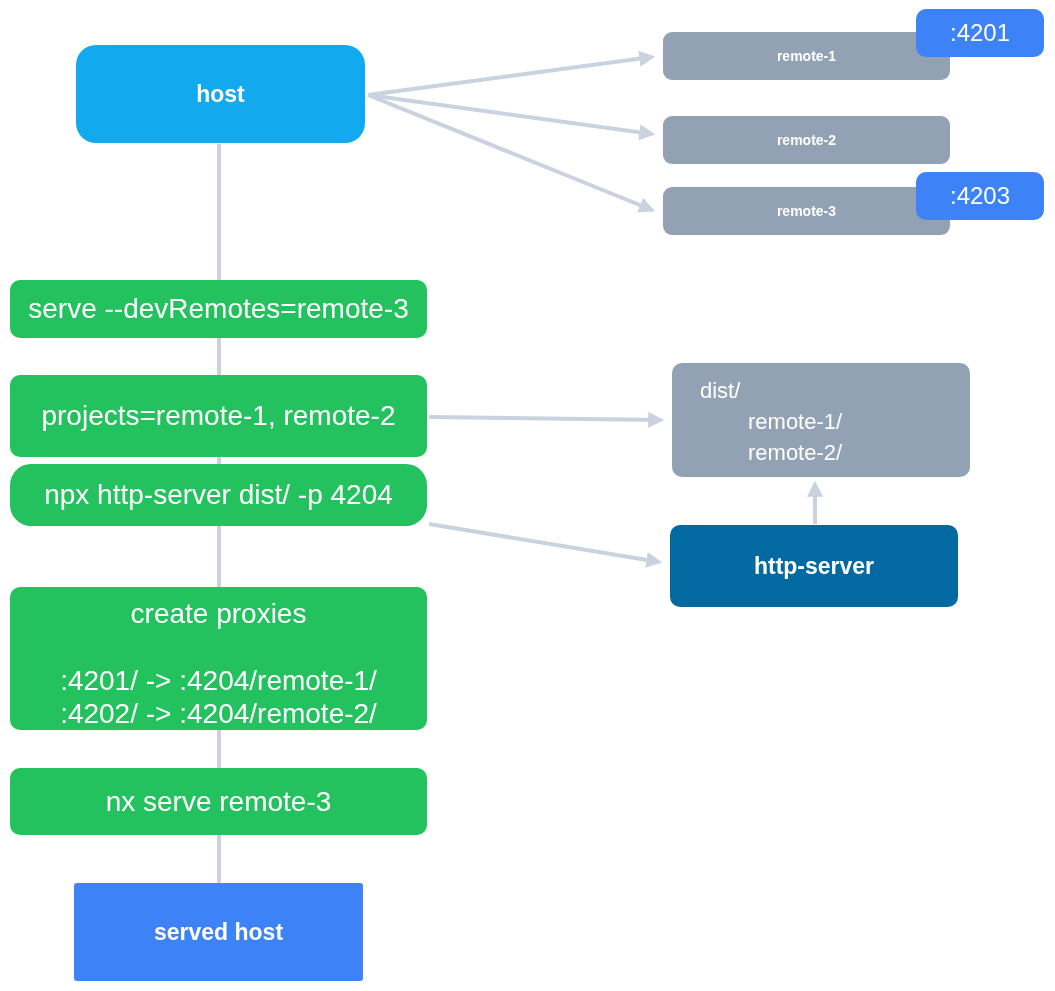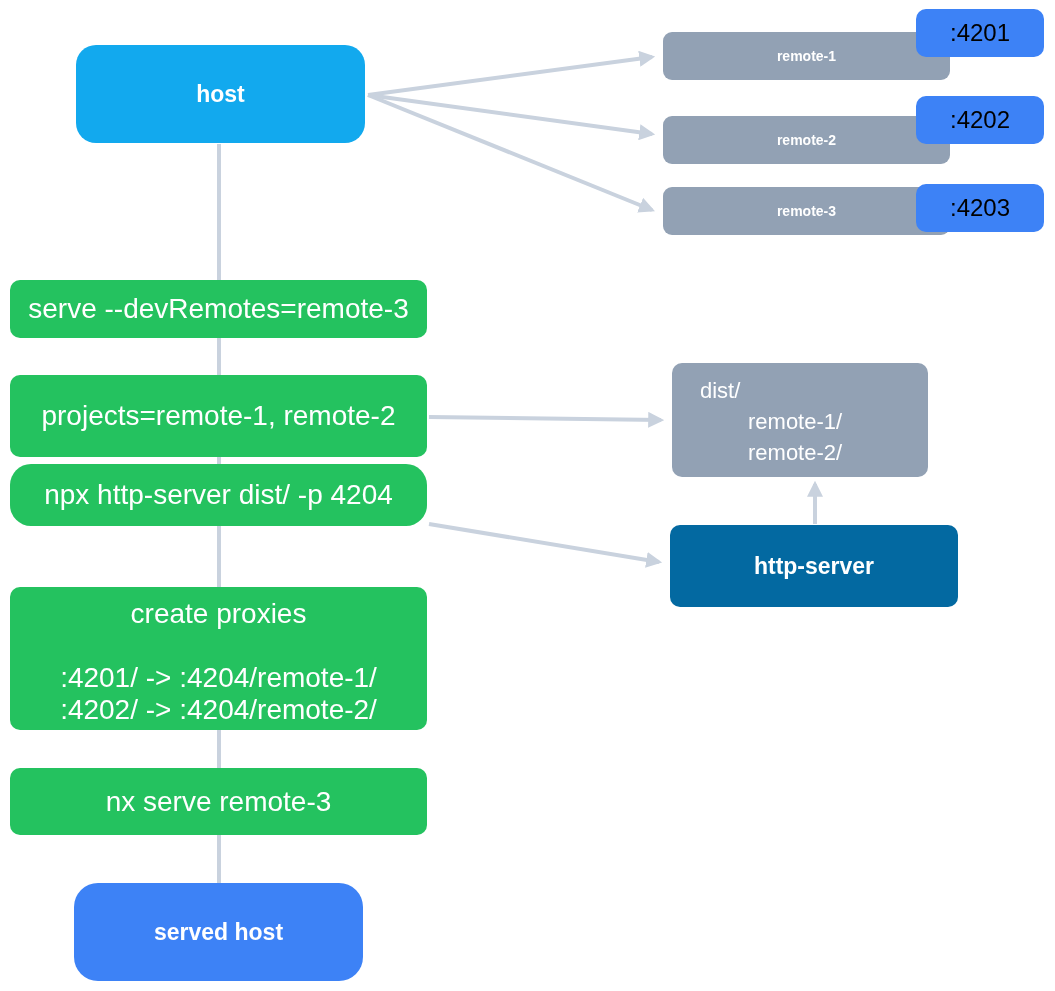--- a/index.html
+++ b/index.html
@@ -37,63 +37,63 @@
     border-radius: 10px;
   }
   .host-box {
     left: 76px; top: 45px; width: 289px; height: 98px;
     background: #12A9EE;
     border-radius: 20px;
   }
   .served-box {
     left: 74px; top: 883px; width: 289px; height: 98px;
     background: #3D82F6;
-    border-radius: 24px;
+    border-radius: 3px;
   }
   .bold-label {
     font-weight: 700;
     font-size: 23px;
   }
   .remote-box {
     left: 663px; width: 287px; height: 48px;
     background: #92A1B4;
     border-radius: 9px;
   }
   .remote-1 { top: 32px; }
   .remote-2 { top: 116px; }
   .remote-3 { top: 187px; }
   .remote-box .bold-label { font-size: 14px; }
   .badge {
     position: absolute;
     left: 916px; width: 128px; height: 48px;
     background: #3D82F6;
-    color: #000000;
+    color: #ffffff;
     border-radius: 10px;
     display: flex;
     align-items: center;
     justify-content: center;
     font-size: 24px;
   }
   .badge-1 { top: 9px; }
   .badge-2 { top: 96px; }
-  .badge-3 { top: 172px; margin-top: 12px; }
+  .badge-3 { top: 172px; }
   .cmd-box {
     left: 10px; width: 417px;
     background: #24C25F;
     font-size: 28px;
     line-height: 32px;
   }
   .cmd-1 { top: 280px; height: 58px; }
   .cmd-2 { top: 375px; height: 82px; }
   .cmd-3 { top: 464px; height: 62px; border-radius: 21px; }
-  .cmd-4 { top: 587px; height: 143px; justify-content: flex-start; padding-top: 11px; }
+  .cmd-4 { top: 587px; height: 143px; justify-content: space-between; padding-top: 11px; }
   .cmd-5 { top: 768px; height: 67px; }
   .cmd-line { min-height: 32px; text-align: center; }
   .dist-box {
-    left: 672px; top: 363px; width: 256px; height: 114px;
+    left: 672px; top: 363px; width: 298px; height: 114px;
     background: #92A1B4;
     align-items: flex-start;
     justify-content: flex-start;
     padding: 12px 0 0 28px;
     font-size: 22px;
     line-height: 31px;
   }
   .dist-line { min-height: 31px; }
   .dist-line.indent { padding-left: 48px; }
   .http-box {
@@ -127,23 +127,20 @@
 
   <div class="box remote-box remote-1">
     <span class="bold-label">remote-1</span>
   </div>
   <div class="badge badge-1">
     <span>:4201</span>
   </div>
 
   <div class="box remote-box remote-2">
     <span class="bold-label">remote-2</span>
-  </div>
-  <div class="badge badge-2">
-    <span>:4202</span>
   </div>
 
   <div class="box remote-box remote-3">
     <span class="bold-label">remote-3</span>
   </div>
   <div class="badge badge-3">
     <span>:4203</span>
   </div>
 
   <div class="box cmd-box cmd-1">

